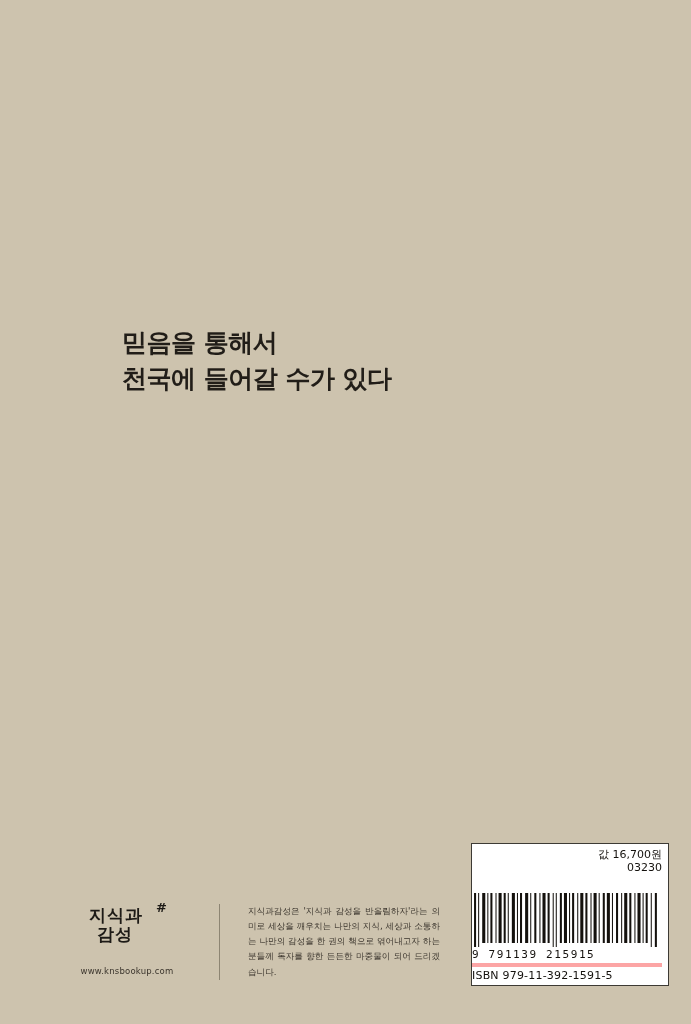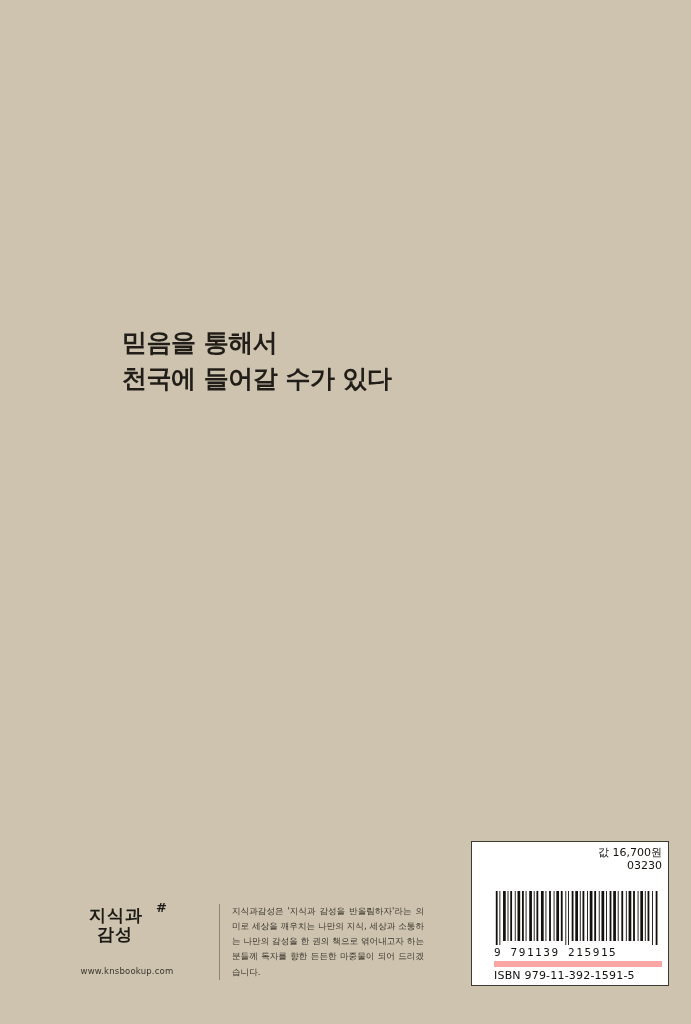--- a/index.html
+++ b/index.html
@@ -94,38 +94,38 @@
     color: #3b352d;
     letter-spacing: 0.2px;
   }
 
   
   .imprint-note {
     position: absolute;
     left: 219px;
     bottom: 44px;
     width: 192px;
-    padding-left: 12px;
+    padding-left: 28px;
     border-left: 1px solid #8d8573;
     font-family: "DejaVu Sans", "Liberation Sans", sans-serif;
     font-size: 8.6px;
     line-height: 1.78;
     color: #3a342c;
     text-align: justify;
   }
 
   
   .barcode-block {
     position: absolute;
     right: 22px;
     bottom: 38px;
     width: 198px;
     background: #ffffff;
     border: 1px solid #3d3a34;
-    padding: 4px 6px 3px 22px;
+    padding: 4px 6px 3px 0;
     box-sizing: border-box;
   }
   .price-line {
     text-align: right;
     font-family: "DejaVu Sans", "Liberation Sans", sans-serif;
     font-size: 11px;
     color: #14110d;
     line-height: 1.25;
   }
   .price-code {
@@ -145,21 +145,21 @@
     font-family: "DejaVu Sans Mono", "Liberation Mono", monospace;
     font-size: 11px;
     letter-spacing: 1.6px;
     color: #14110d;
     margin-top: 1px;
   }
   .isbn-line {
     font-family: "DejaVu Sans", "Liberation Sans", sans-serif;
     font-size: 11px;
     color: #14110d;
-    border-top: 6px solid #fca5a5;
+    border-top: 4px solid #fca5a5;
     margin-top: 2px;
     padding-top: 2px;
     letter-spacing: 0.2px;
   }
 </style>
 </head>
 <body>
 
 <div class="page">
 

